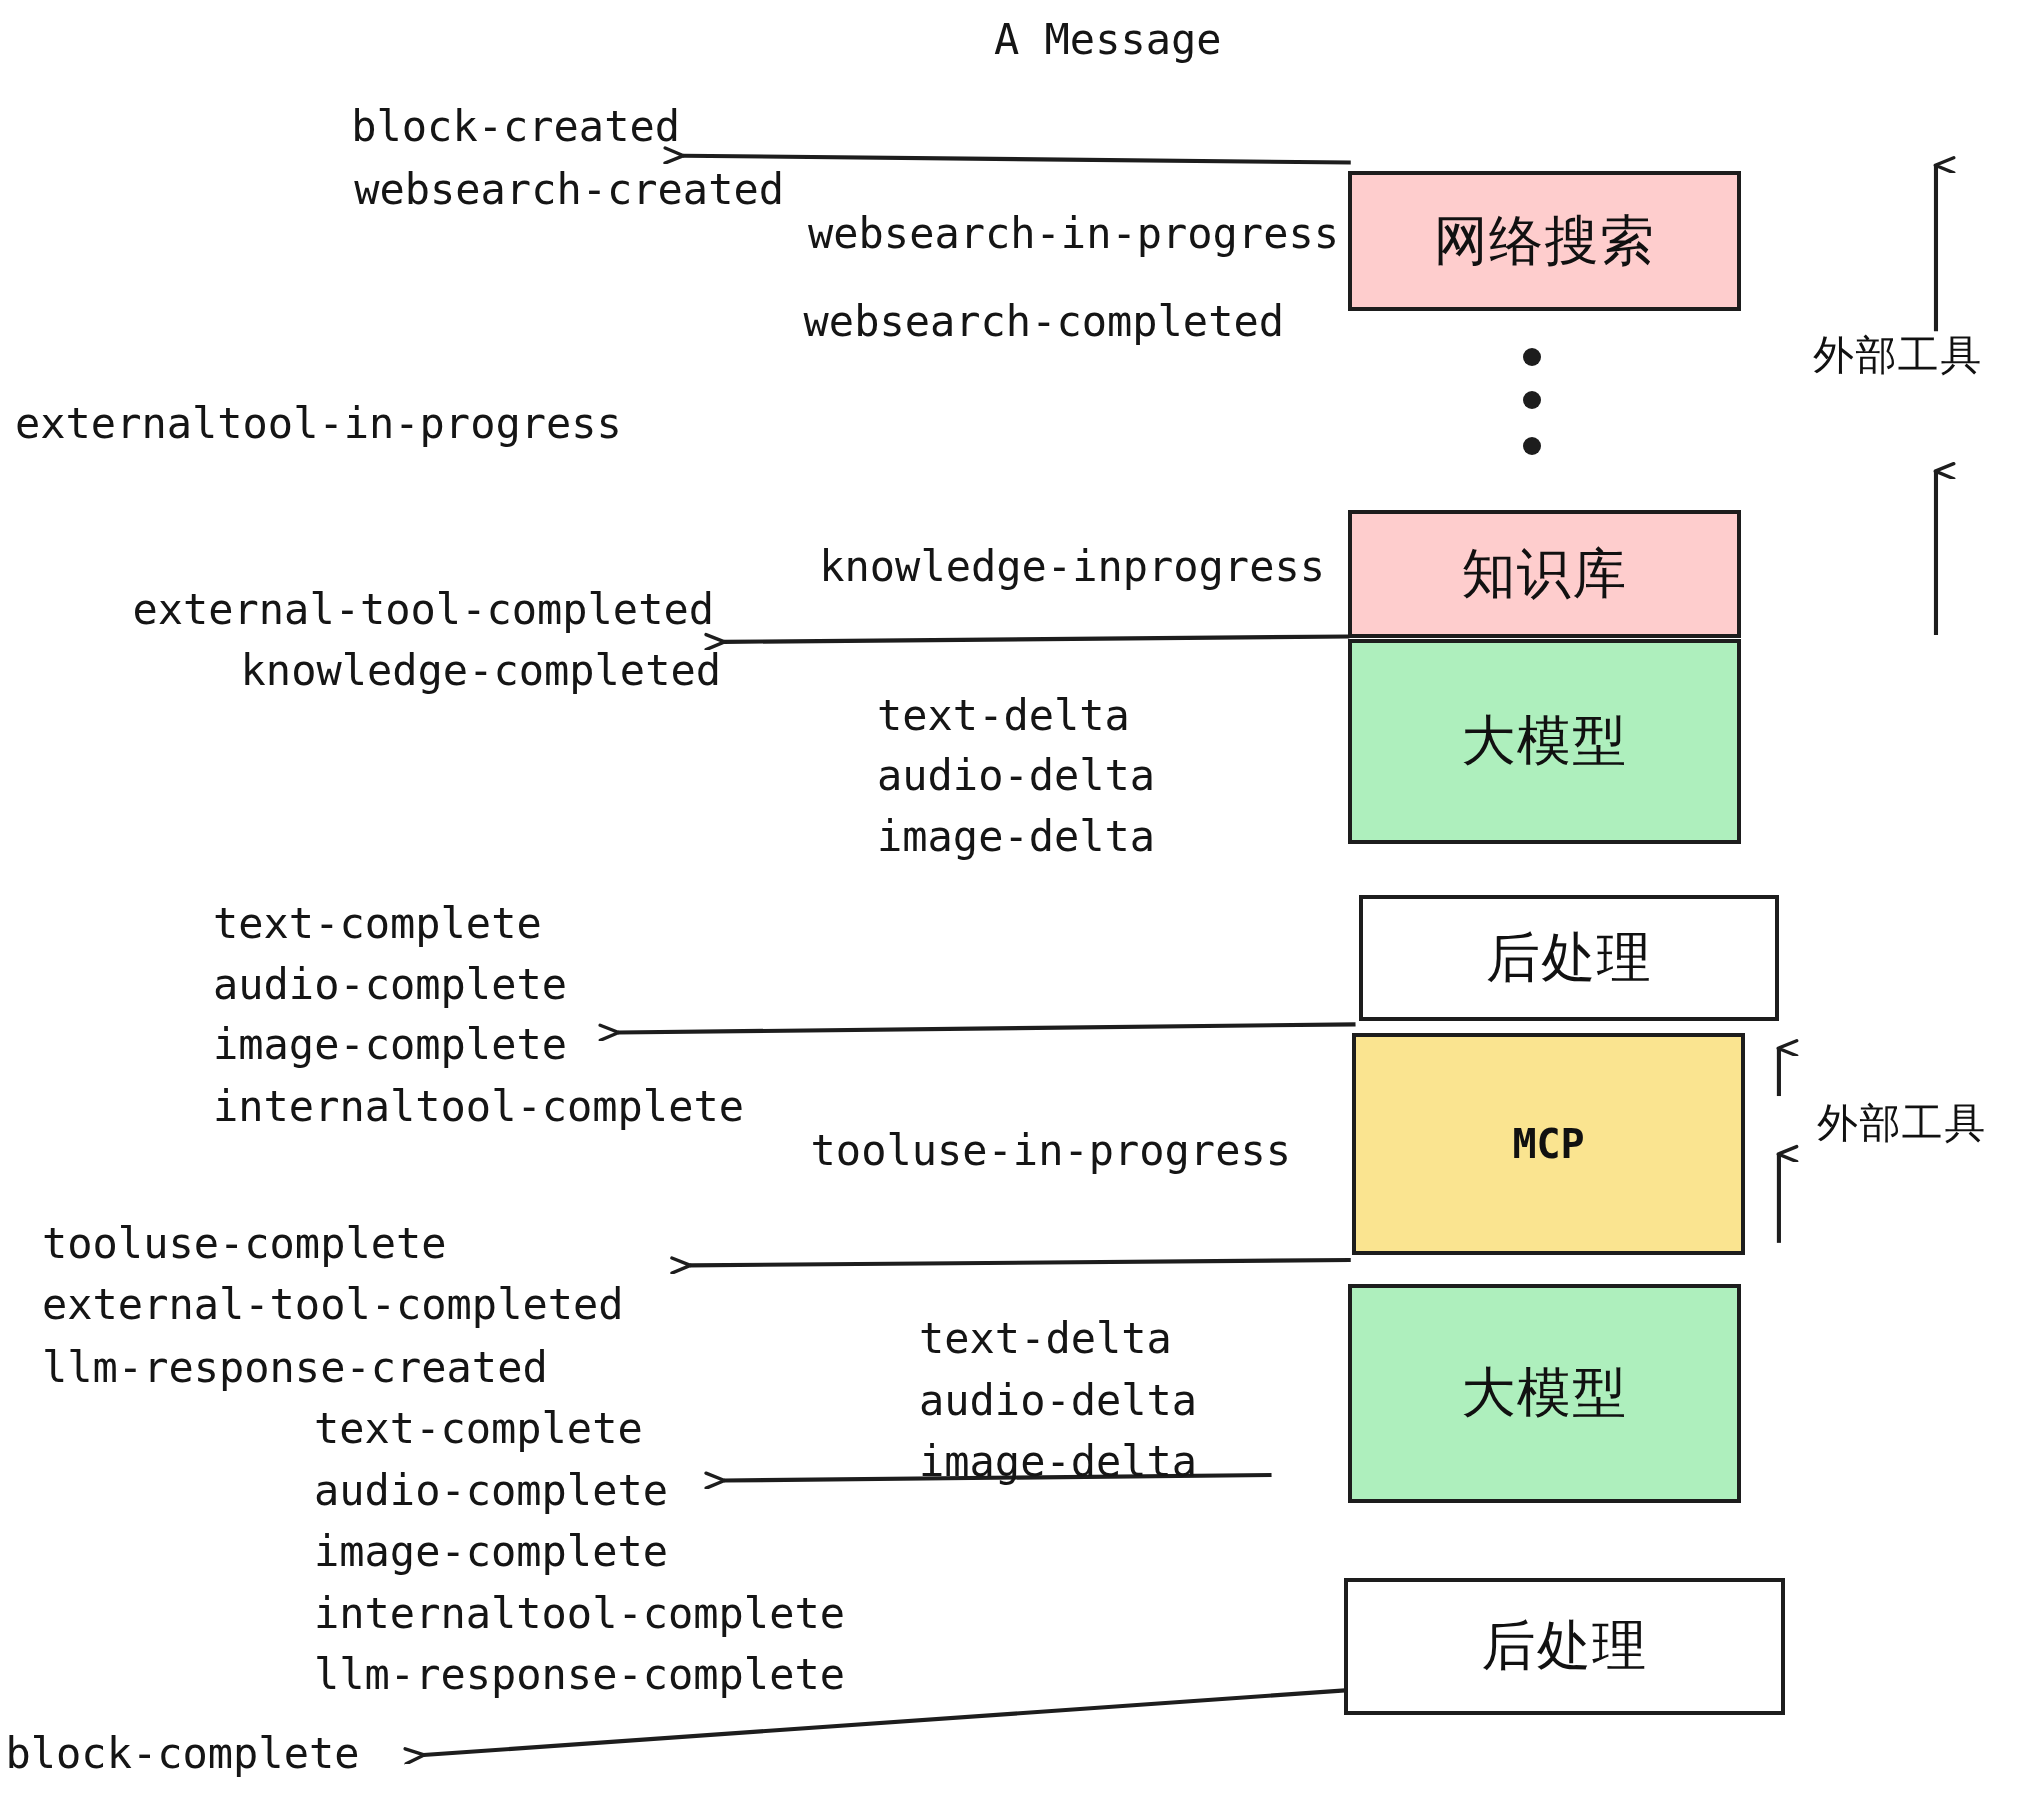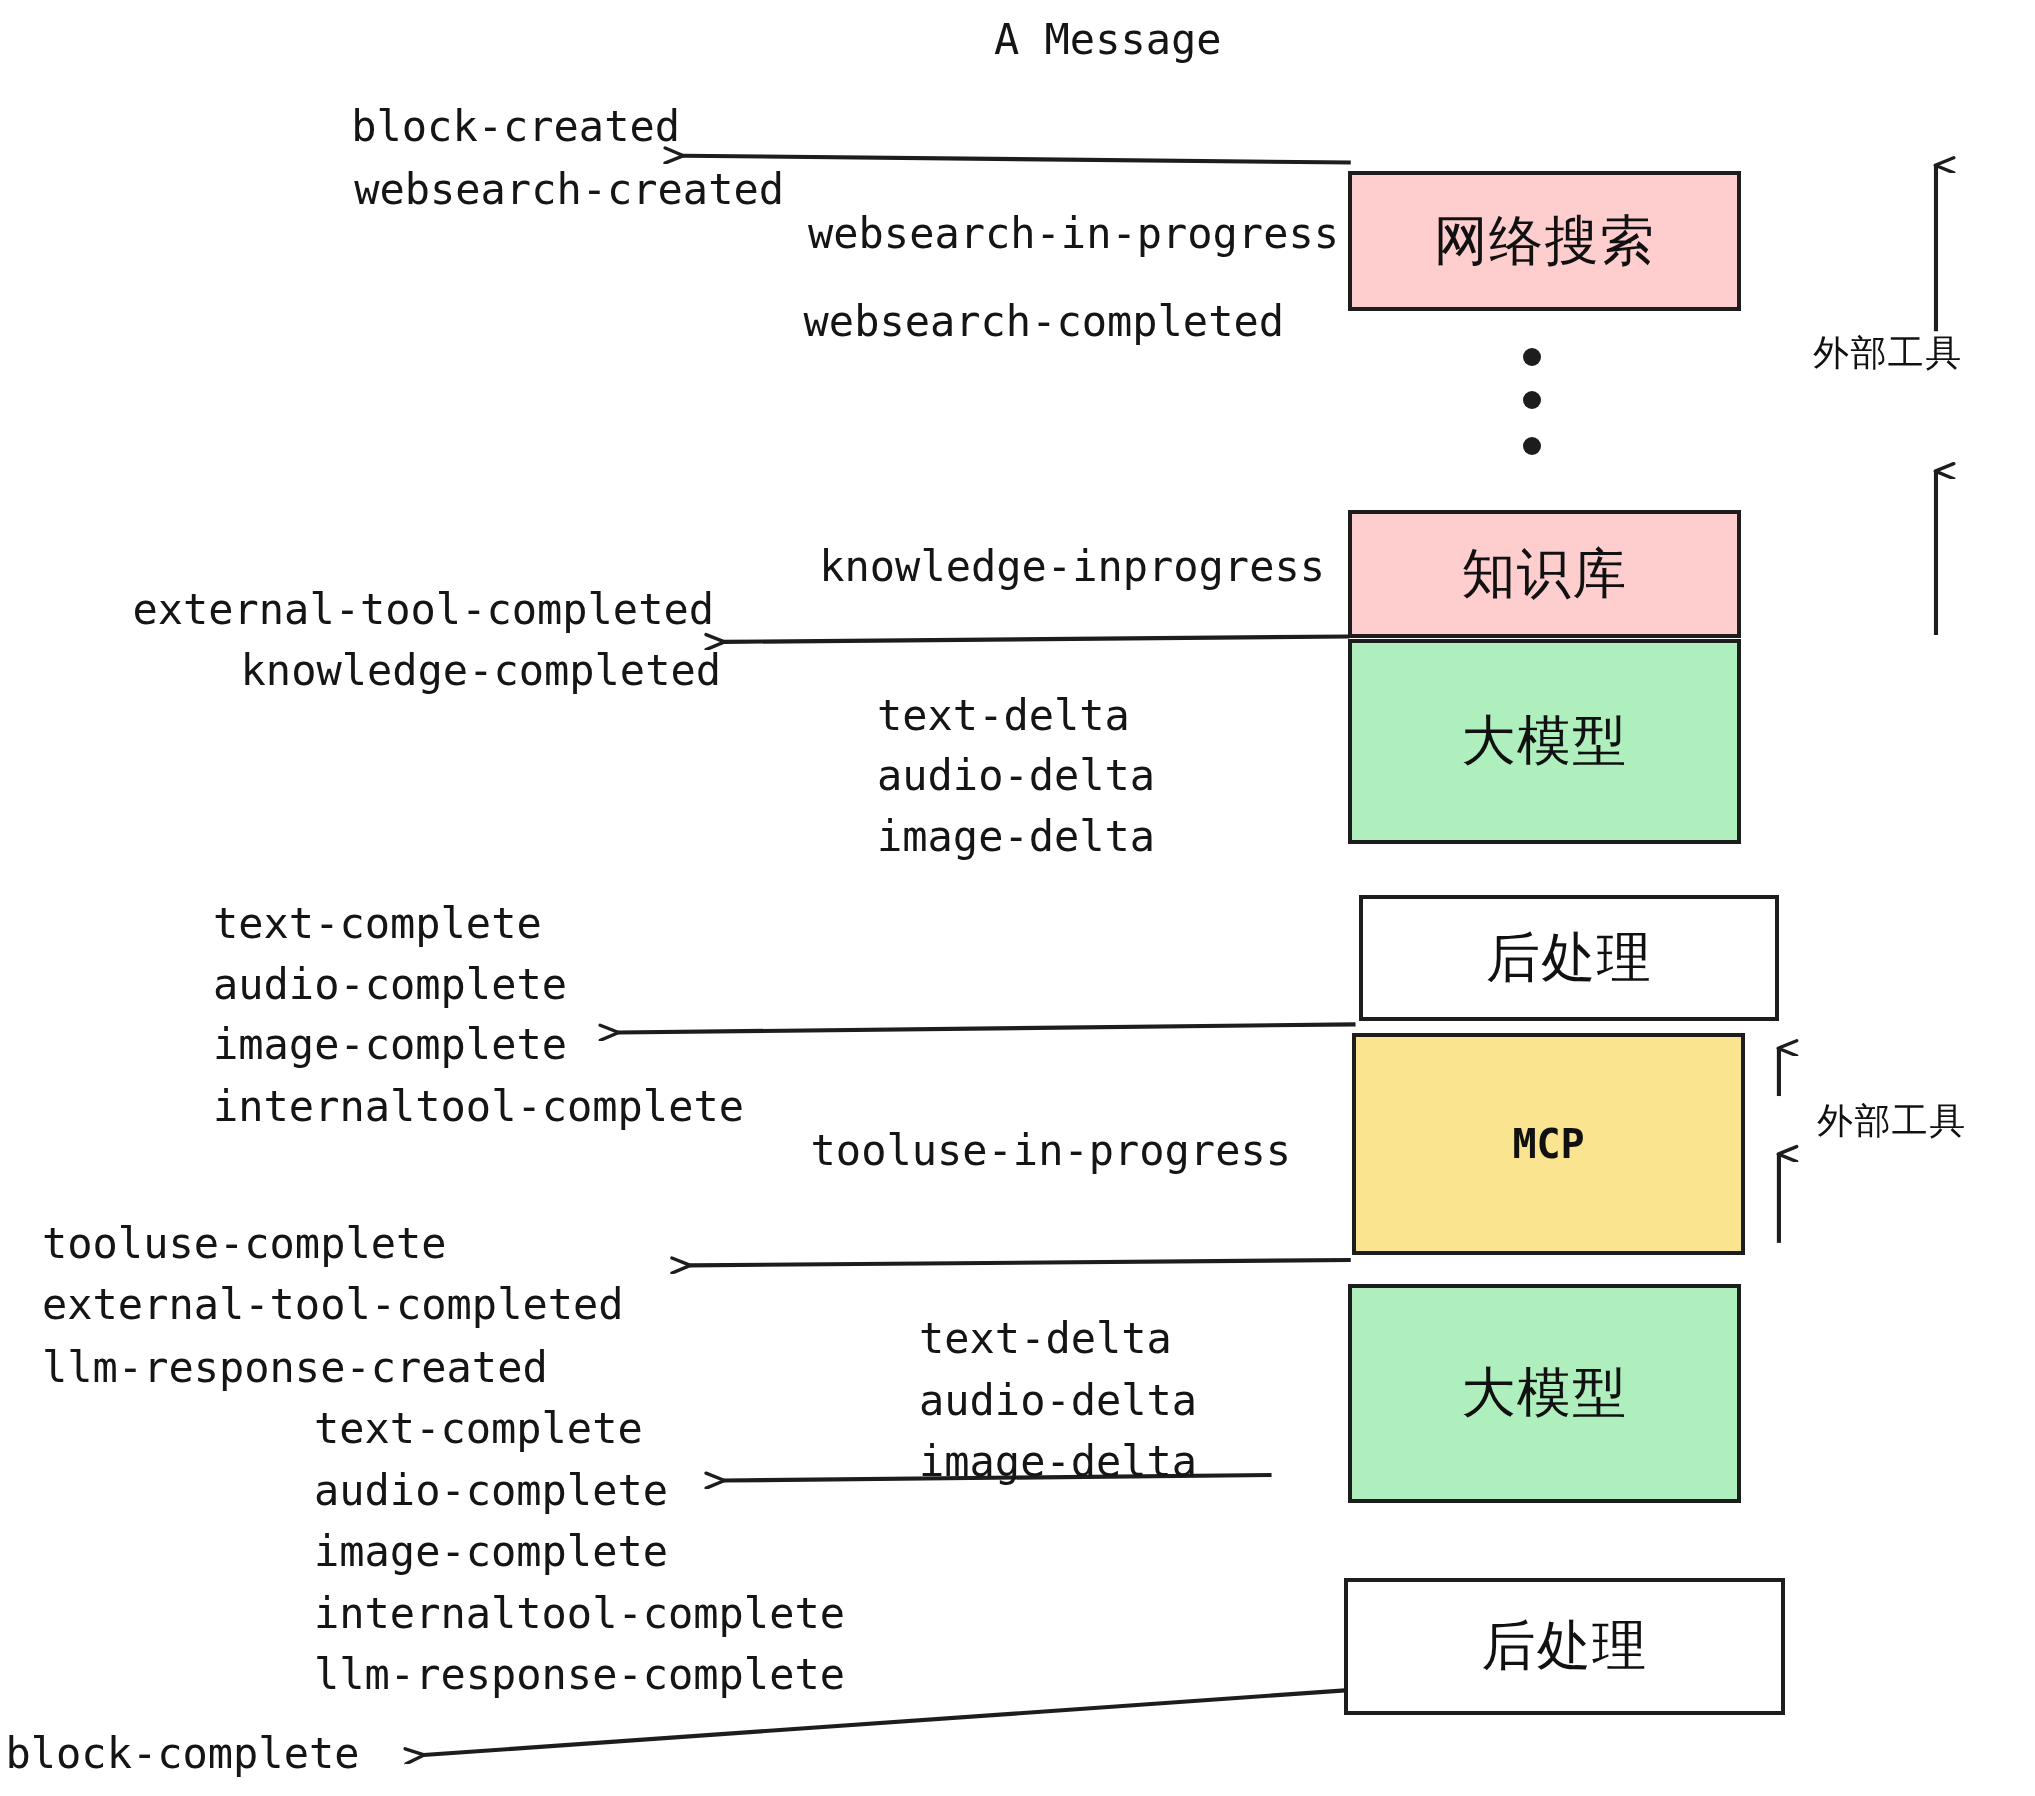--- a/index.html
+++ b/index.html
@@ -55,21 +55,21 @@
     position: absolute;
     font-family: "DejaVu Sans Mono", monospace;
     font-size: 42px;
     color: #151515;
     white-space: nowrap;
     line-height: 1;
   }
   .side-label {
     position: absolute;
     font-family: "DejaVu Sans", sans-serif;
-    font-size: 36px;
+    font-size: 41px;
     color: #111111;
     white-space: nowrap;
     line-height: 1;
     letter-spacing: 1.4px;
   }
   .dot {
     position: absolute;
     width: 18px;
     height: 18px;
     border-radius: 50%;
@@ -149,20 +149,21 @@
   <div class="side-label" style="left:1817px; top:1103px;">外部工具</div>
 
   <div class="ev right" style="left:680px; top:106px;">block-created</div>
 
   <div class="ev right" style="left:784px; top:169px;">websearch-created</div>
 
   <div class="ev right" style="left:1339px; top:213px;">websearch-in-progress</div>
 
   <div class="ev right" style="left:1284px; top:301px;">websearch-completed</div>
 
+  <div class="ev" style="left:15px; top:403px;">externaltool-in-progress</div>
 
   <div class="ev right" style="left:1325px; top:546px;">knowledge-inprogress</div>
 
   <div class="ev right" style="left:714px; top:589px;">external-tool-completed</div>
 
   <div class="ev right" style="left:721px; top:650px;">knowledge-completed</div>
 
   <div class="ev" style="left:877px; top:695px;">text-delta</div>
 
   <div class="ev" style="left:877px; top:755px;">audio-delta</div>

